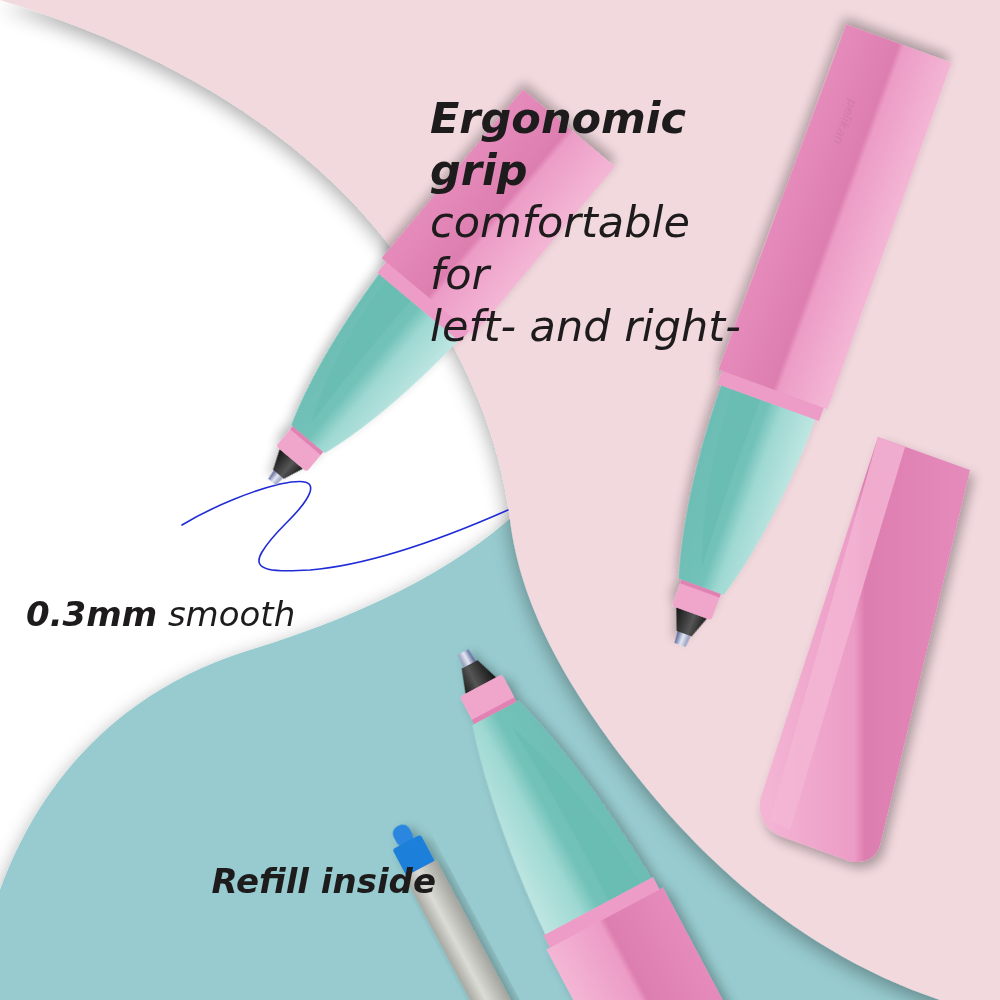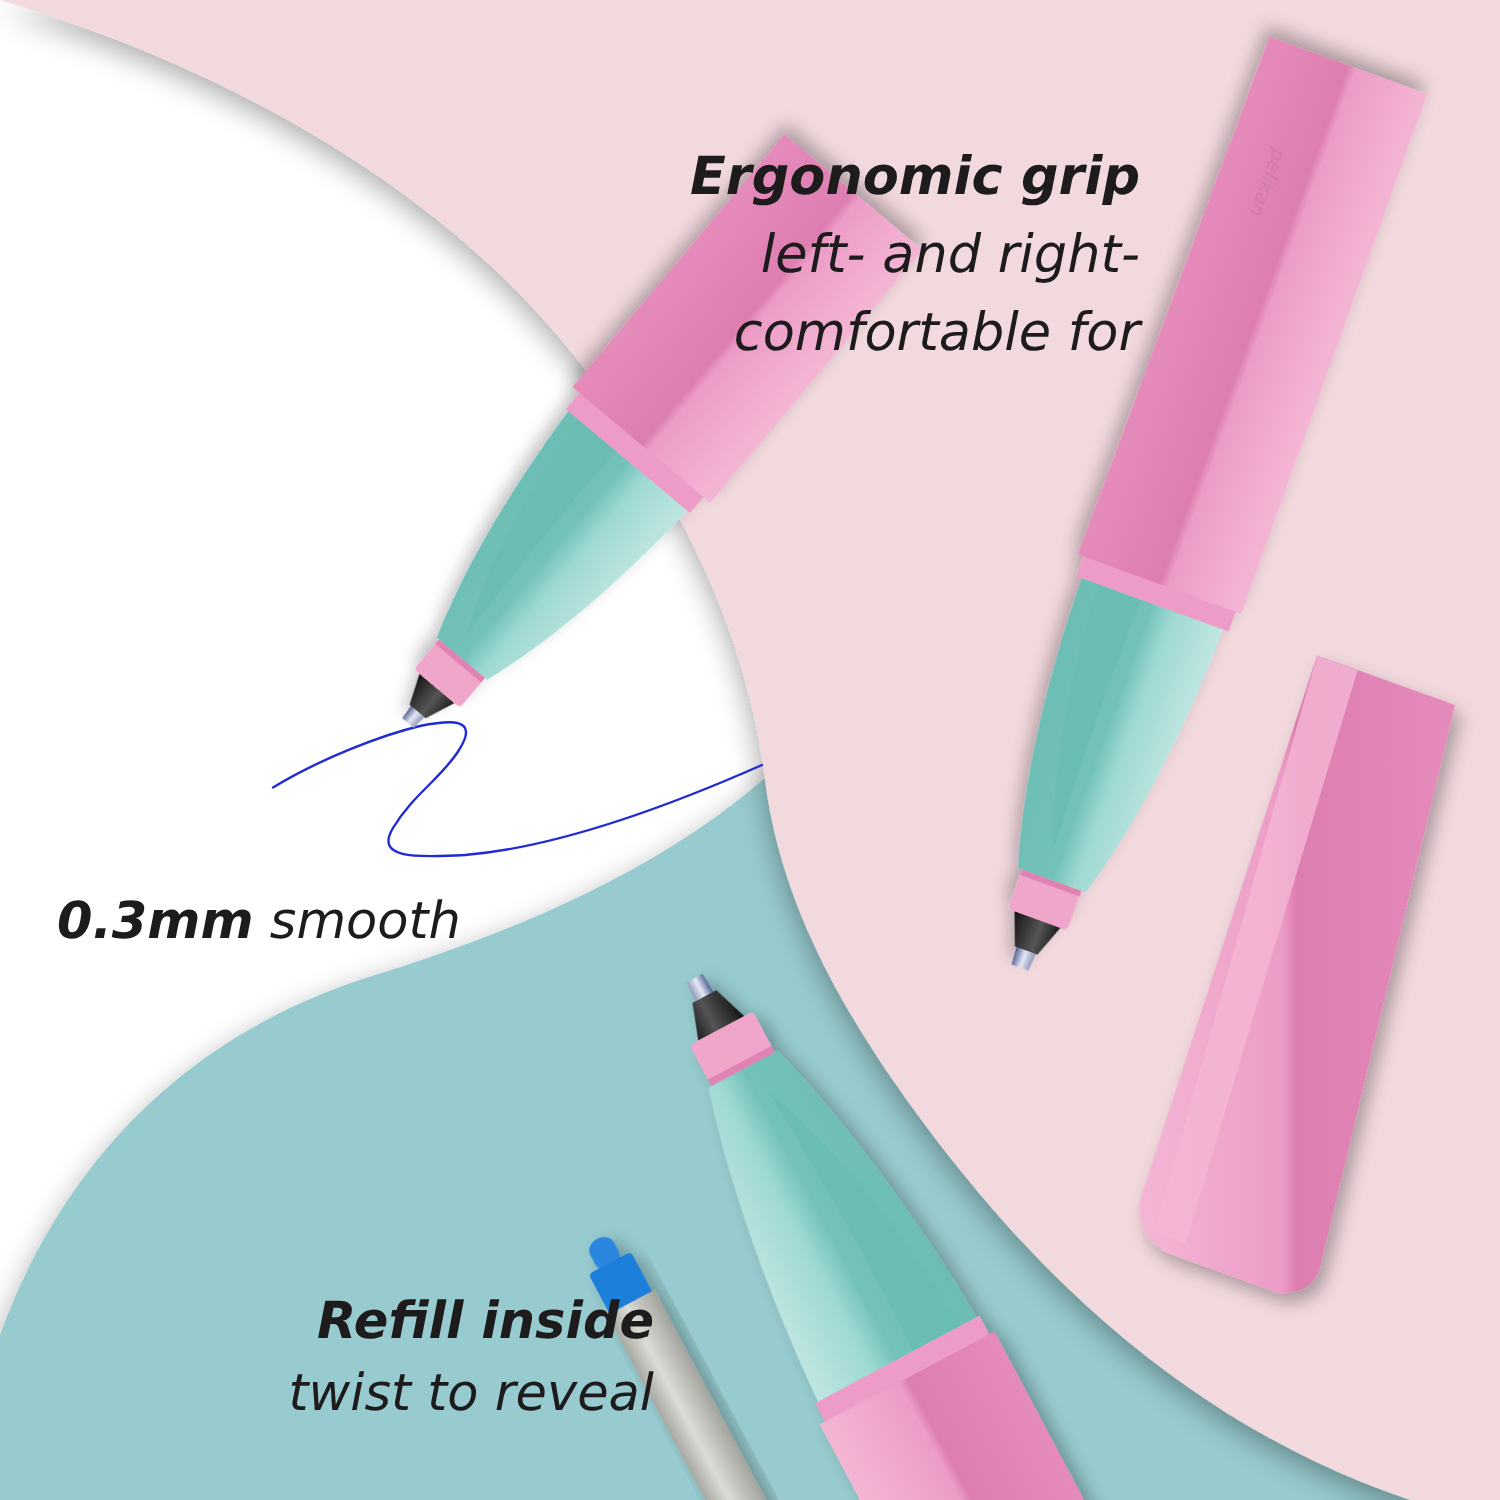--- a/index.html
+++ b/index.html
@@ -1,21 +1,21 @@
 <!DOCTYPE html>
 <html><head>
 <meta charset="utf-8">
 <style>
   html, body { margin: 0; padding: 0; }
   body { width: 1000px; height: 1000px; overflow: hidden; background: #ffffff; position: relative; font-family: "DejaVu Sans", sans-serif; }
   #stage { position: absolute; left: 0; top: 0; width: 1000px; height: 1000px; }
   .caption { position: absolute; color: #1d1b1c; font-style: italic; line-height: 1.2; }
   .caption .bold { font-weight: bold; }
-  #cap-grip { left: 430px; top: 92px; width: 330px; text-align: right; font-size: 35px; line-height: 52px; }
-  #cap-tip { left: 26px; top: 588px; width: 320px; text-align: left; font-size: 34px; line-height: 52px; margin-left: 12px; }
+  #cap-grip { left: 430px; top: 92px; width: 330px; text-align: left; font-size: 43px; line-height: 52px; }
+  #cap-tip { left: 26px; top: 588px; width: 320px; text-align: left; font-size: 34px; line-height: 52px; }
   #cap-refill { left: 116px; top: 857px; width: 320px; text-align: right; font-size: 34px; line-height: 48px; }
 </style>
 </head>
 <body>
 
 <svg id="stage" viewBox="0 0 1000 1000" xmlns="http://www.w3.org/2000/svg">
   <defs>
     <filter id="shadow" x="-20%" y="-20%" width="140%" height="140%">
       <feGaussianBlur in="SourceAlpha" stdDeviation="10"></feGaussianBlur>
       <feOffset dx="0" dy="6" result="b"></feOffset>
@@ -124,24 +124,23 @@
     <rect x="-24" y="64" width="48" height="5" fill="#e083b4"></rect>
     <path d="M-26,69 L26,69 C44,130 56,210 60,290 L-60,290 C-56,210 -44,130 -26,69 Z" fill="url(#tealGrip)"></path>
     <path d="M8,90 C32,150 44,220 48,288 L12,288 C14,220 12,150 8,90 Z" fill="#6bbdb3"></path>
     <rect x="-62" y="288" width="124" height="14" fill="#ec9cc6"></rect>
     <rect x="-66" y="302" width="132" height="220" fill="url(#pinkBody)"></rect>
   </g>
 </svg>
 
 <div class="caption" id="cap-grip">
   <div class="bold">Ergonomic grip</div>
+  <div>comfortable for</div>
   <div>left- and right-</div>
-  <div>comfortable for</div>
 </div>
 
 <div class="caption" id="cap-tip">
   <div><span class="bold">0.3mm</span><span style="white-space:pre"> smooth</span></div>
 </div>
 
 <div class="caption" id="cap-refill">
   <div class="bold">Refill inside</div>
-  <div>twist to reveal</div>
 </div>
 
 </body></html>

